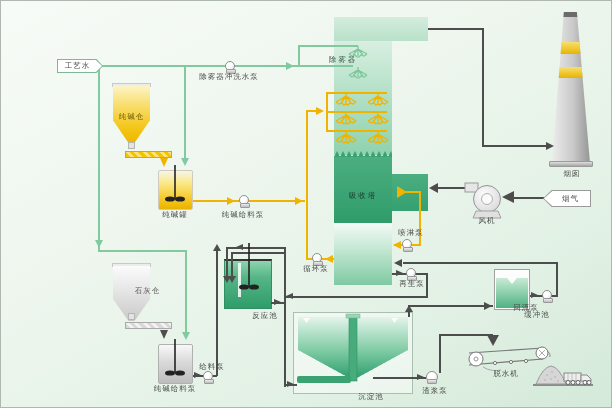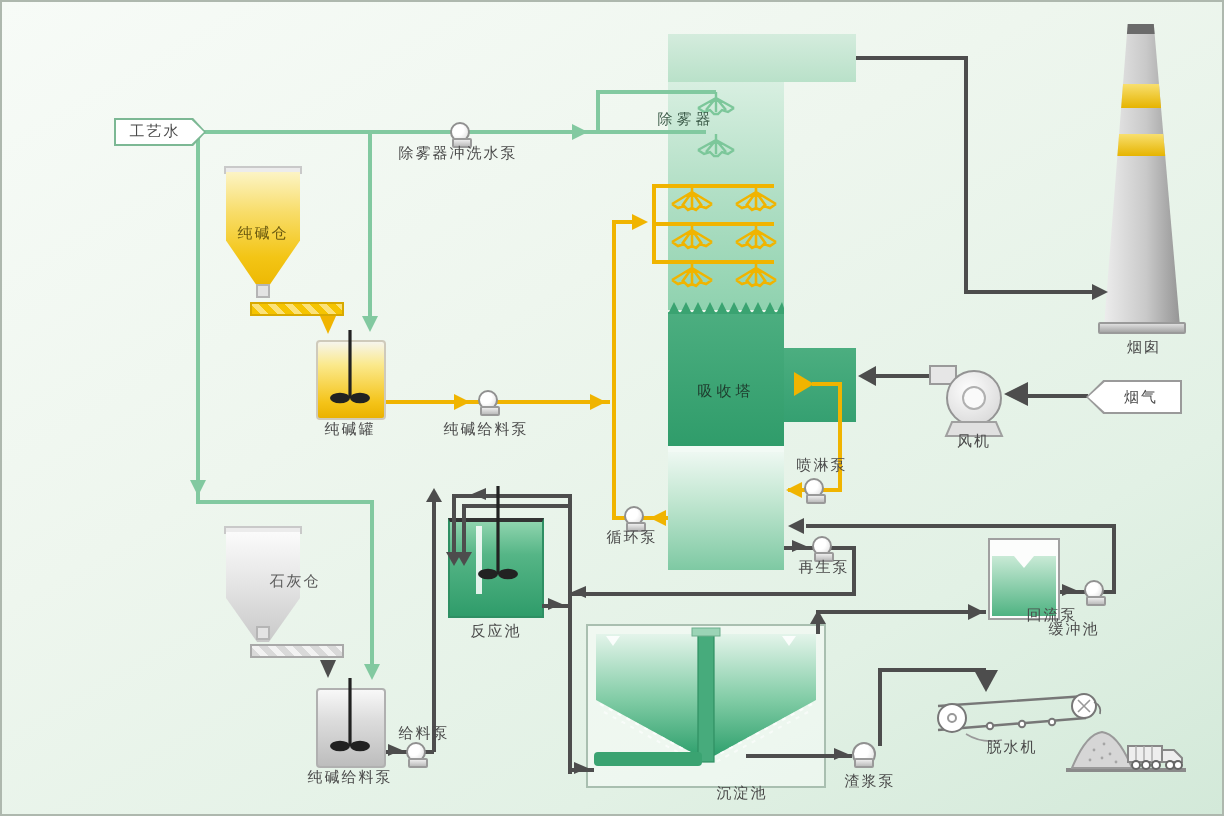--- a/index.html
+++ b/index.html
@@ -193,21 +193,21 @@
   <span class="lbl" style="left:150px;top:384px;width:48px">纯碱给料泵</span>
   <span class="lbl" style="left:196px;top:362px;width:30px">给料泵</span>
 
   <div class="ab" style="left:223px;top:258px;width:48px;height:50px;background:linear-gradient(180deg,#8fd4ae 0%,#55b586 35%,#2f9c6a 100%);border:1px solid #2e8f63;border-top:2px solid #333;box-sizing:border-box;z-index:9"></div>
   <div class="ab" style="left:237px;top:262px;width:3px;height:34px;background:rgba(255,255,255,.85);z-index:10"></div>
   <svg class="ab" style="left:236px;top:242px;z-index:21" width="24" height="52" viewBox="0 0 24 52">
     <line x1="12" y1="0" x2="12" y2="44" stroke="#222" stroke-width="1.6"></line>
     <ellipse cx="7" cy="44" rx="5" ry="2.6" fill="#222"></ellipse>
       <ellipse cx="17" cy="44" rx="5" ry="2.6" fill="#222"></ellipse>
     </svg>
-  <span class="lbl" style="left:229px;top:311px;width:36px">反应池</span>
+  <span class="lbl" style="left:246px;top:311px;width:36px">反应池</span>
 
   <svg class="ab" style="left:292px;top:311px;z-index:9" width="120" height="82" viewBox="0 0 120 82">
     <defs>
       <linearGradient id="sg1" x1="0" y1="0" x2="0" y2="1">
         <stop offset="0" stop-color="#e3f4ea"></stop>
           <stop offset=".55" stop-color="#7fcba4"></stop>
           <stop offset="1" stop-color="#2fa06d"></stop>
         </linearGradient>
     </defs>
     <rect x="0.5" y="0.5" width="119" height="81" fill="rgba(252,254,252,.45)" stroke="#a9bfb0"></rect>

